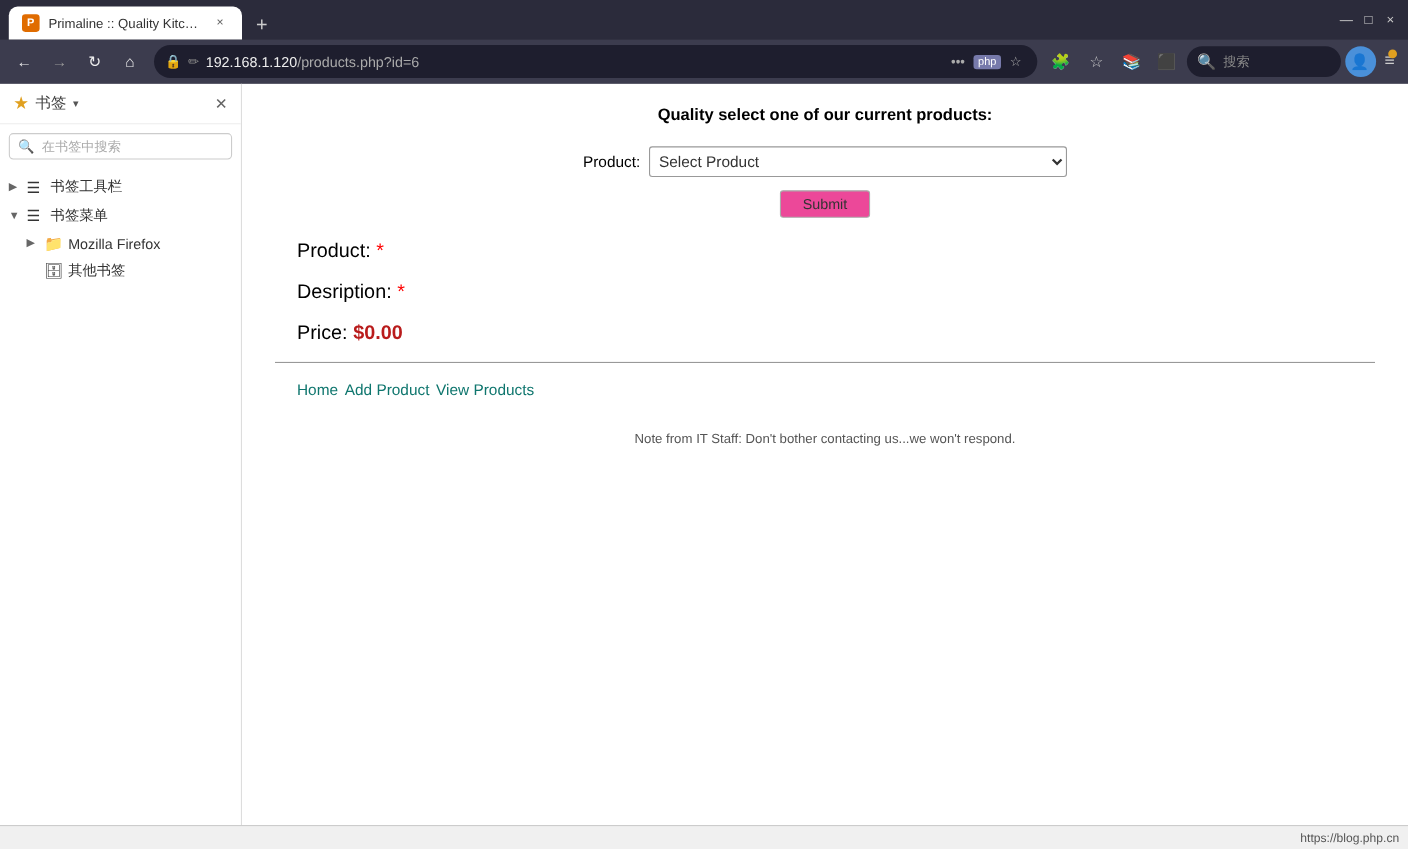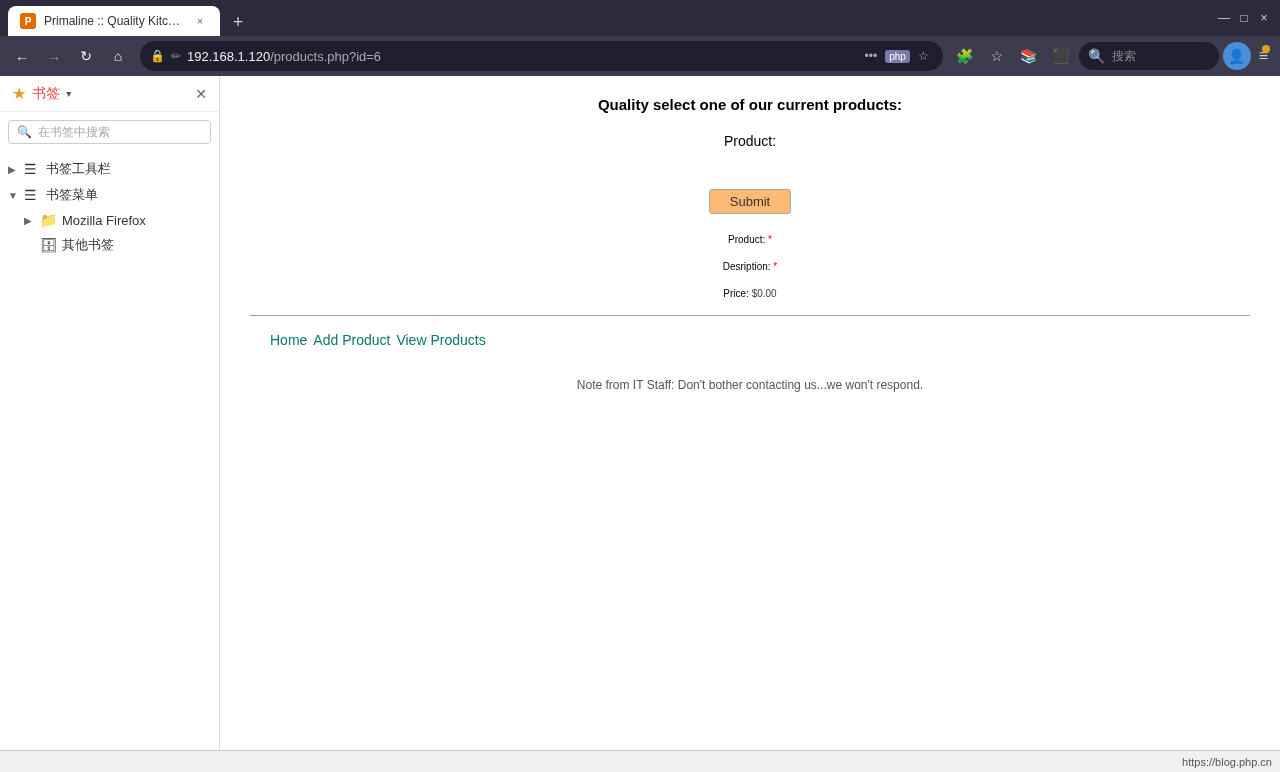--- a/index.html
+++ b/index.html
@@ -253,21 +253,21 @@
       justify-content: space-between;
       padding: 8px 12px;
       border-bottom: 1px solid #eee;
     }
     .sidebar-title-group {
       display: flex;
       align-items: center;
       gap: 6px;
     }
     .star-icon { color: #e0a020; font-size: 16px; }
-    .sidebar-title { font-size: 14px; color: #ef4444; font-weight: normal; }
+    .sidebar-title { font-size: 14px; color: #404040; font-weight: normal; }
     .dropdown-icon { color: #555; font-size: 10px; }
     .close-sidebar-btn { color: #666; font-size: 14px; cursor: pointer; }
 
     .search-box {
       margin: 8px;
       display: flex;
       align-items: center;
       border: 1px solid #ccc;
       border-radius: 4px;
       padding: 4px 8px;
@@ -343,52 +343,51 @@
       border-radius: 3px;
       font-size: 14px;
       padding: 0 4px;
       background: white;
       color: #333;
       cursor: pointer;
     }
 
     .submit-btn {
       padding: 4px 20px;
-      background: #fdba74;
+      background: #ec4899;
       border: 1px solid #aaa;
       border-radius: 3px;
       font-size: 13px;
       cursor: pointer;
       color: #333;
-      margin-top: 28px;
     }
 
     .product-details {
       margin-top: 20px;
       padding: 0 20px;
     }
 
     .detail-row {
       margin-bottom: 16px;
-      font-size: 10px;
+      font-size: 18px;
       color: #000;
-      text-align: center;
     }
 
     .detail-label {
       font-weight: normal;
       color: #000;
     }
 
     .detail-asterisk {
       color: red;
     }
 
     .detail-value {
-      color: #404040;
+      color: #b91c1c;
+      font-weight: bold;
     }
 
     .divider {
       border: none;
       border-top: 1px solid #999;
       margin: 16px 0;
     }
 
     .footer-links {
       display: flex;
@@ -527,20 +526,23 @@
       </div>
     </div>
 
     <div class="main-content">
 
       <div class="page-heading">Quality select one of our current products:</div>
 
       <div class="product-form">
         <div class="form-row">
           <label class="form-label">Product:</label>
+          <select class="product-select">
+            <option>Select Product</option>
+          </select>
         </div>
         <div class="form-row">
           <button class="submit-btn">Submit</button>
         </div>
       </div>
 
       <div class="product-details">
         <div class="detail-row">
           <span class="detail-label">Product:</span>
           <span class="detail-asterisk">*</span>

